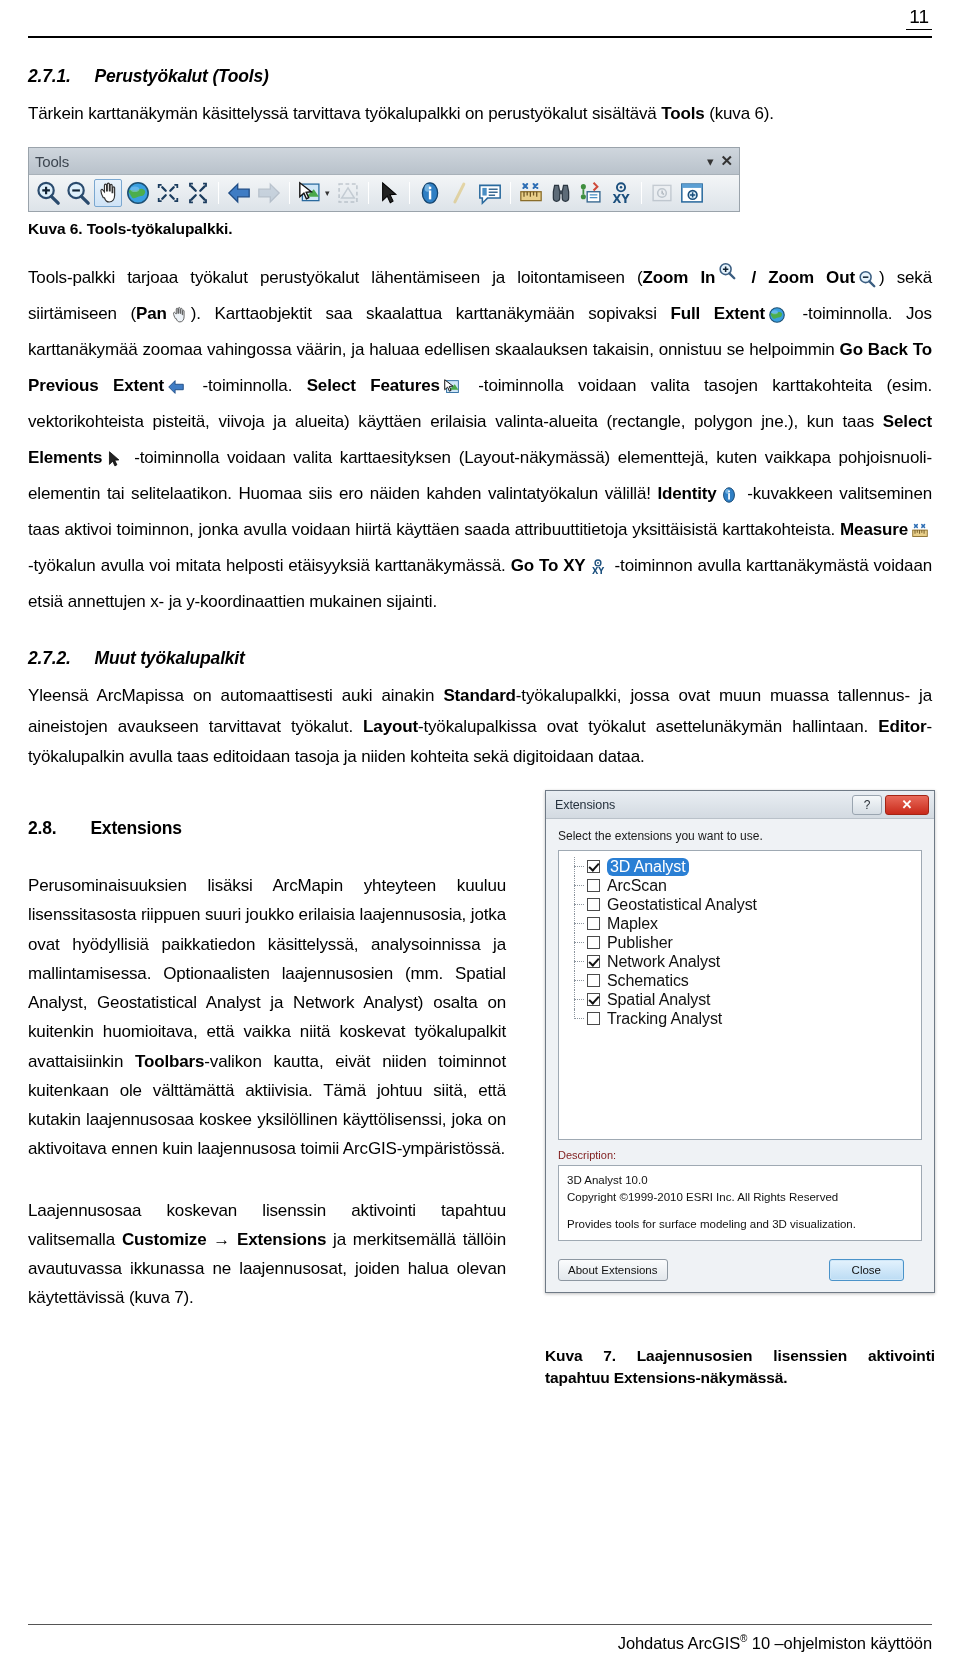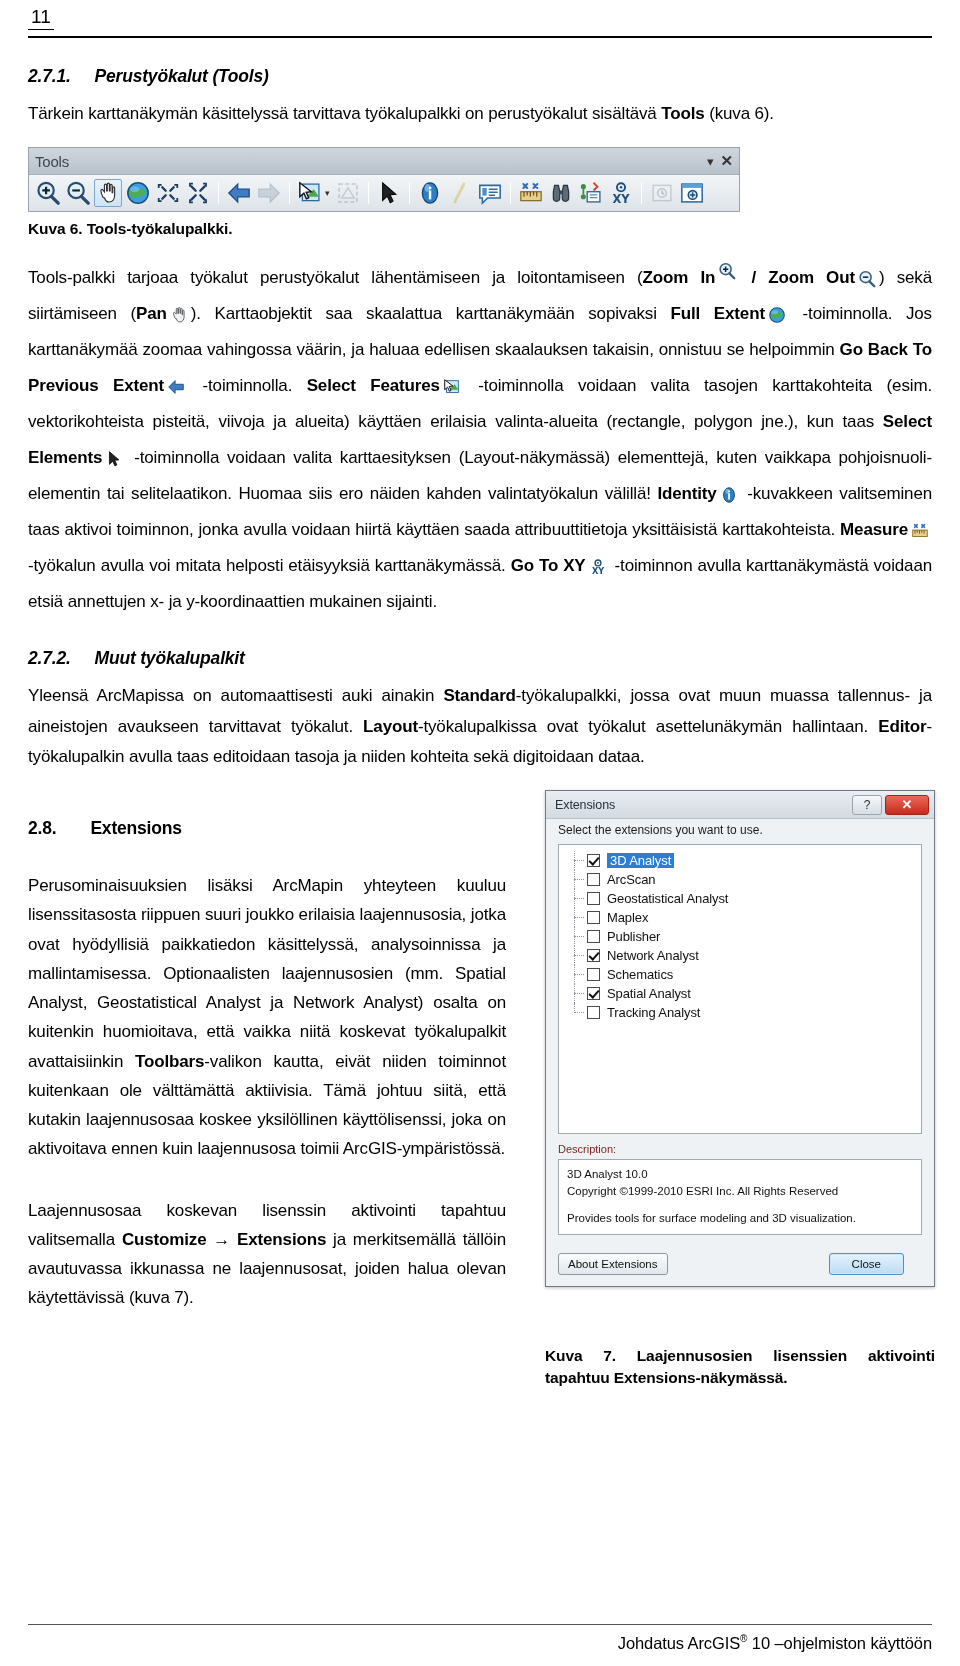--- a/index.html
+++ b/index.html
@@ -10,21 +10,21 @@
     background: #ffffff;
     font-family: "Liberation Sans", sans-serif;
     color: #000000;
     position: relative;
     overflow: hidden;
   }
 
   .page { position: relative; width: 960px; height: 1666px; padding: 0 28px; }
 
   
-  .page-header { text-align: left; padding-top: 6px; }
+  .page-header { text-align: right; padding-top: 6px; }
   .page-number {
     font-size: 19px;
     display: inline-block;
     border-bottom: 1.5px solid #000;
     padding: 0 3px 1px 3px;
     line-height: 1.15;
   }
   .header-rule { border-bottom: 2px solid #000; margin-top: 6px; }
 
   
@@ -146,21 +146,21 @@
     font-size: 12px; color: #2a3views;
     color: #2a3038;
     margin-right: 3px;
   }
   .dlg-sysbtn.close {
     background: linear-gradient(#e86a5a, #c9291a);
     border-color: #a32414;
     color: #fff; font-weight: bold; font-size: 13px;
     width: 44px;
   }
-  .dlg-body { padding: 4px 12px 9px 12px; }
+  .dlg-body { padding: 10px 12px 9px 12px; }
   .dlg-prompt { font-size: 12px; color: #1a1a1a; margin-bottom: 7px; }
   .ext-list {
     border: 1px solid #9fa9b3;
     background: #ffffff;
     height: 290px;
     padding: 6px 4px 4px 10px;
     overflow: hidden;
     position: relative;
   }
   .ext-row {
@@ -194,21 +194,21 @@
   }
   .cbx.on:after {
     content: "";
     position: absolute;
     left: 3px; top: 0px;
     width: 4px; height: 8px;
     border: solid #111;
     border-width: 0 2px 2px 0;
     transform: rotate(42deg);
   }
-  .ext-label { font-size: 13px; color: #111; letter-spacing: -0.1px; }
+  .ext-label { font-size: 16px; color: #111; letter-spacing: -0.1px; border-radius: 6px; }
   .ext-row.selected .ext-label {
     background: #2a7fd4; color: #fff; padding: 0 3px;
   }
   .desc-label { font-size: 11px; margin: 9px 0 4px 0; color: #7f1d1d; }
   .desc-box {
     border: 1px solid #9fa9b3;
     background: #fff;
     height: 76px;
     padding: 6px 8px;
     font-size: 11.5px;

